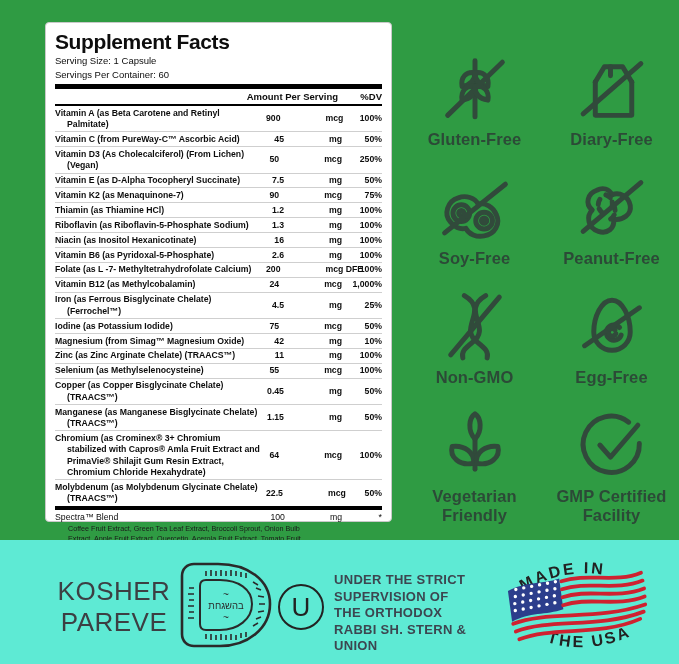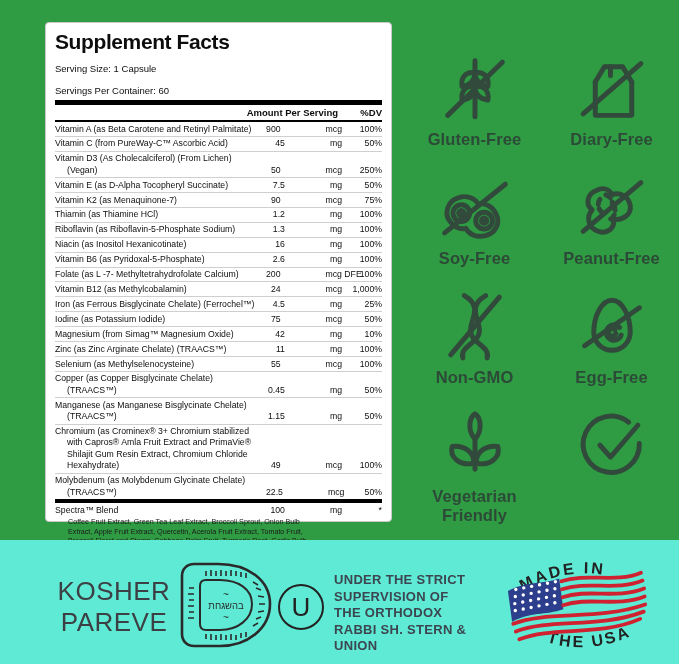--- a/index.html
+++ b/index.html
@@ -9,31 +9,31 @@
   
   .green-bg { position:absolute; left:0; top:0; width:679px; height:540px; background:#2f9b43; }
 
   
   .label-card {
     position:absolute; left:45px; top:22px; width:347px; height:500px;
     background:#fff; border:1px solid #c9c9c9; border-radius:4px;
     padding:7px 9px 6px 9px; color:#0d0d0d;
   }
   .sf-title { font-size:21px; font-weight:800; letter-spacing:-0.4px; line-height:23px; }
-  .sf-serving { font-size:9.5px; line-height:12px; margin-top:10px; }
+  .sf-serving { font-size:9.5px; line-height:12px; margin-top:2px; }
   .bar-thick { height:5px; background:#000; margin-top:3px; }
   .bar-med { height:2px; background:#000; }
   .bar-heavy { height:4px; background:#000; }
   .hdr-row { display:flex; align-items:center; font-size:9.5px; font-weight:bold; padding:2px 0 2px 0; }
   .hdr-spacer { flex:1; }
   .hdr-amount { }
   .hdr-dv { width:44px; text-align:right; }
 
   .rows {}
-  .n-row { display:flex; align-items:flex-end; border-bottom:1px solid #cfcfcf; padding:1.5px 0 1px 0; font-size:8.7px; line-height:11.4px; }
+  .n-row { display:flex; align-items:center; border-bottom:1px solid #cfcfcf; padding:1.5px 0 1px 0; font-size:8.7px; line-height:11.4px;font-weight:bold; }
   .n-row:last-child { border-bottom:none; }
   .row-name { flex:1; padding-left:12px; text-indent:-12px; padding-right:4px; }
   .amt { display:flex; width:76px;gap:27px; }
   .amt-val { width:33px; text-align:right; }
   .amt-unit { margin-left:18px; white-space:nowrap; }
   .dv { width:40px; text-align:right; }
 
   .blend-row { display:flex; align-items:flex-start; padding:2px 0 1px 0; font-size:8.7px; line-height:11.4px; }
   .blend-details { font-size:7.2px; line-height:9.4px; color:#1a1a1a; padding:0 66px 2px 13px; }
   .hairline { height:1px; background:#cfcfcf; }
@@ -230,21 +230,21 @@
       <div class="row-name">Manganese (as Manganese Bisglycinate Chelate) (TRAACS™)</div>
       <div class="amt">
         <span class="amt-val">1.15</span>
         <span class="amt-unit">mg</span>
       </div>
       <div class="dv">50%</div>
     </div>
         <div class="n-row">
       <div class="row-name">Chromium (as Crominex® 3+ Chromium stabilized with Capros® Amla Fruit Extract and PrimaVie® Shilajit Gum Resin Extract, Chromium Chloride Hexahydrate)</div>
       <div class="amt">
-        <span class="amt-val">49</span>
+        <span class="amt-val">64</span>
         <span class="amt-unit">mcg</span>
       </div>
       <div class="dv">100%</div>
     </div>
         <div class="n-row">
       <div class="row-name">Molybdenum (as Molybdenum Glycinate Chelate) (TRAACS™)</div>
       <div class="amt">
         <span class="amt-val">22.5</span>
         <span class="amt-unit">mcg</span>
       </div>
@@ -368,20 +368,21 @@
       <div class="badge-label">Vegetarian Friendly</div>
     </div>
 
     <div class="badge">
       <svg viewBox="0 0 100 100">
         <g class="icon-stroke">
           <path d="M72,20 A37,37 0 1 0 86,48"></path>
           <path d="M34,50 L48,66 L84,24"></path>
         </g>
       </svg>
+      <div class="badge-label">GMP Certified Facility</div>
     </div>
   </div>
 
   <div class="footer-band">
 
     <div class="kosher-text">
       <div>KOSHER</div>
       <div>PAREVE</div>
     </div>
 

